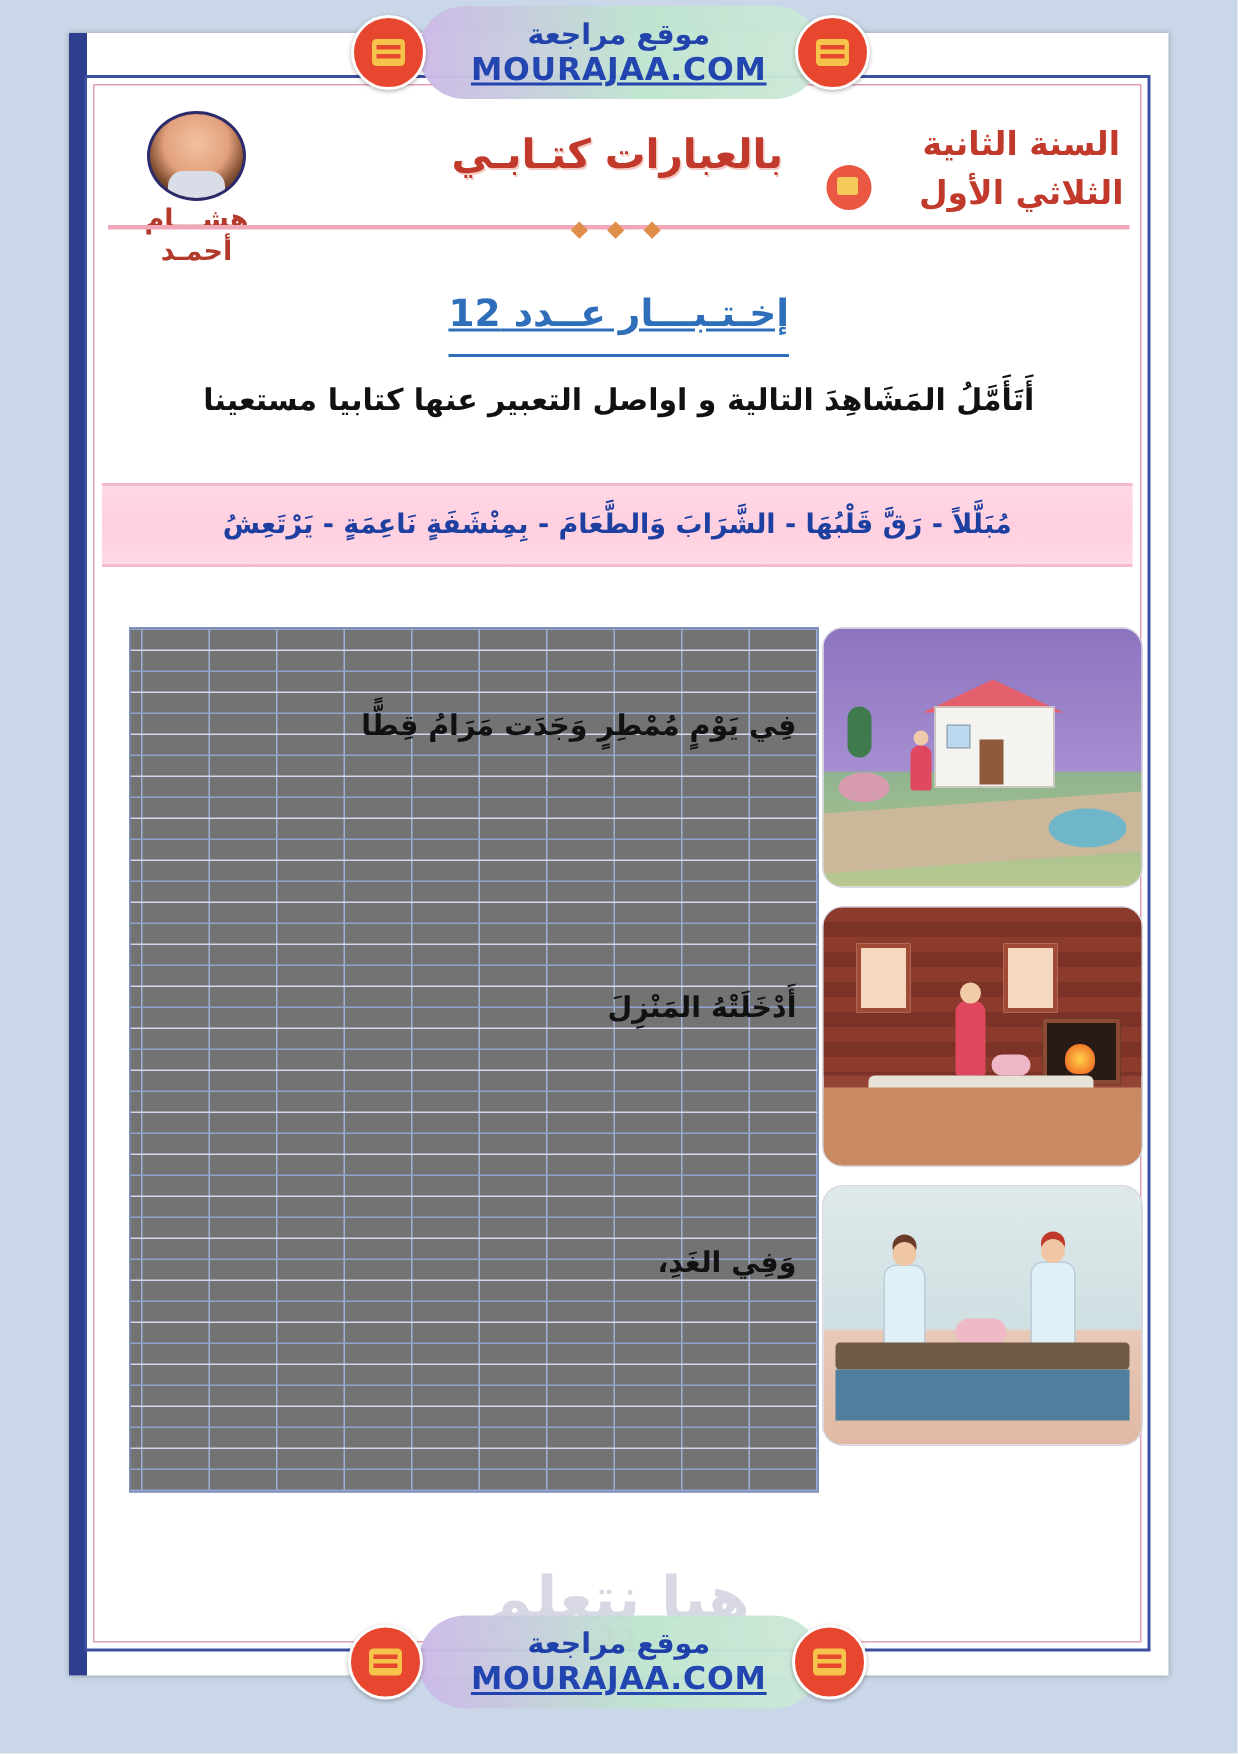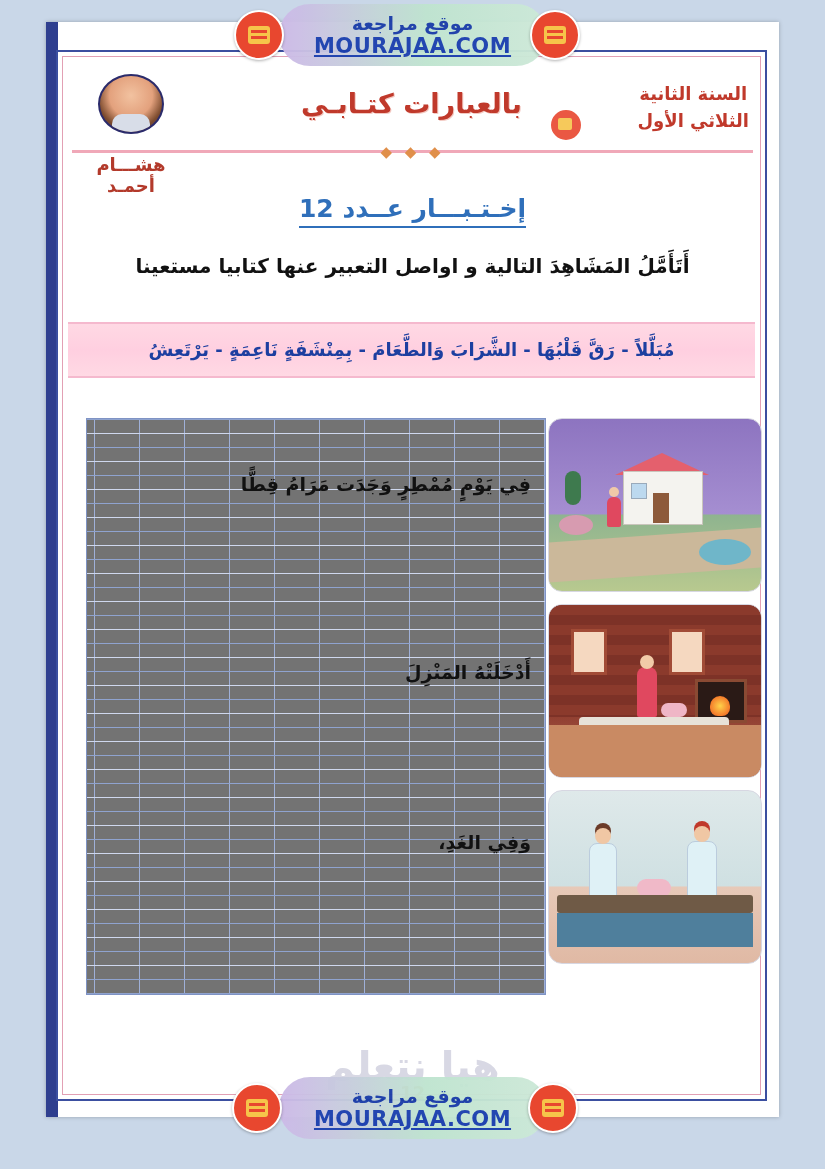--- a/index.html
+++ b/index.html
@@ -40,58 +40,58 @@
     text-align:center;
     color:#c0392b;
     font-size:27px;font-weight:bold;
     letter-spacing:2px;
     text-shadow:1px 1px 0 #f3c9c2;
   }
   .hdr-right{
     position:absolute;right:4px;top:6px;
     text-align:center;
     color:#c0392b;
-    font-size:18px;font-weight:bold;
+    font-size:22px;font-weight:bold;
     line-height:1.5;
   }
   .hdr-left{
     position:absolute;left:2px;top:0;
     width:118px;text-align:center;
   }
   .avatar{
     width:62px;height:56px;margin:0 auto;
     border-radius:50%;
     background:radial-gradient(circle at 50% 35%, #f2c2a0 0%, #e3a17d 45%, #7b4a2d 70%, #2d2d6b 100%);
     border:2px solid #2b2b6b;
     position:relative;
     overflow:hidden;
   }
   .avatar:after{
     content:"";position:absolute;left:12px;bottom:0;width:38px;height:18px;
     background:#d8dde8;border-radius:10px 10px 0 0;
   }
   .hdr-name{
-    color:#b33a2b;font-size:18px;font-weight:bold;margin-top:20px;
+    color:#b33a2b;font-size:18px;font-weight:bold;margin-top:2px;
   }
   .hdr-rule{
     position:absolute;left:26px;right:26px;top:128px;height:3px;
     background:#f0a8b8;
   }
   .diamonds{
     position:absolute;left:0;right:0;top:121px;text-align:center;
     color:#e08f4a;font-size:15px;letter-spacing:4px;
   }
 
   
   .exam-title{
     position:absolute;left:0;right:0;top:172px;text-align:center;
     color:#2f6fba;font-size:25px;font-weight:bold;
     letter-spacing:1px;
   }
-  .exam-title .u{border-bottom:2px solid #2f6fba;padding-bottom:3px;}
+  .exam-title .u{border-bottom:2px solid #2f6fba;padding-bottom:13px;text-decoration:underline;}
 
   .instructions{
     position:absolute;left:40px;right:40px;top:212px;
     text-align:center;color:#111;
     font-size:20px;font-weight:bold;line-height:1.9;
     direction:rtl;
     margin-top:13px;
   }
 
   

